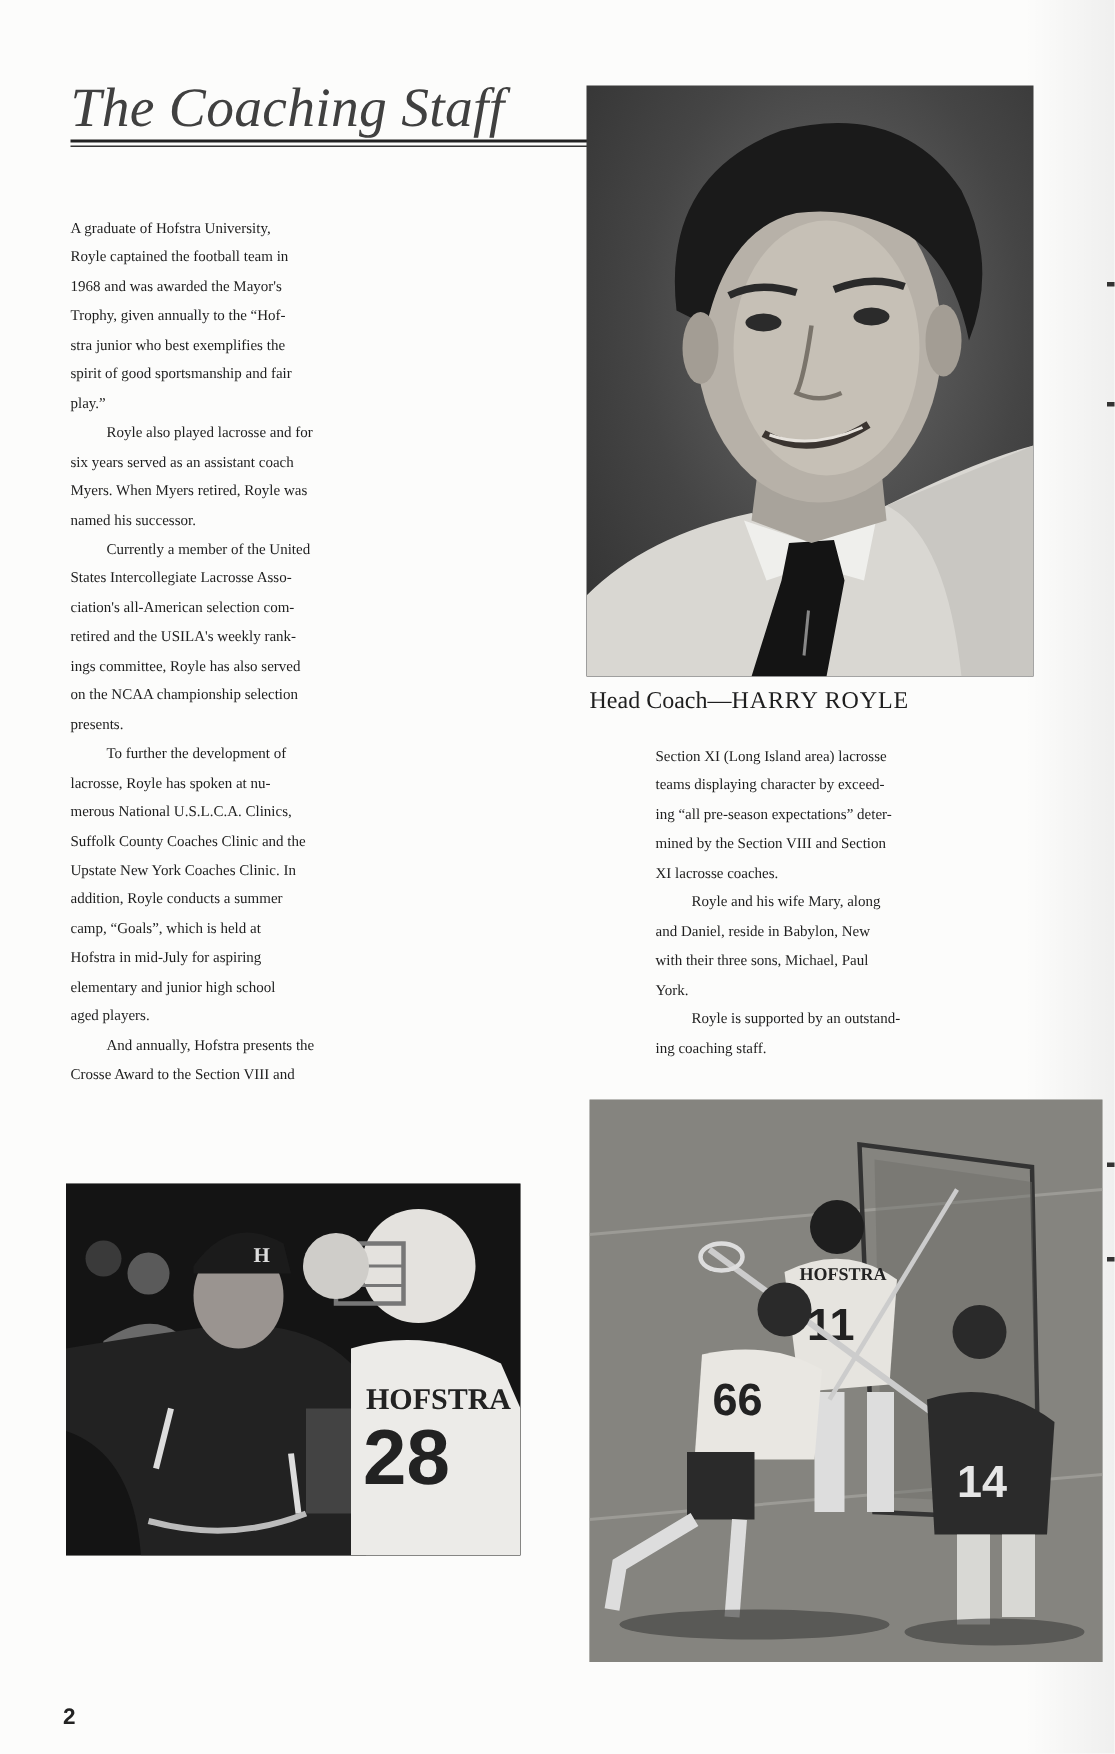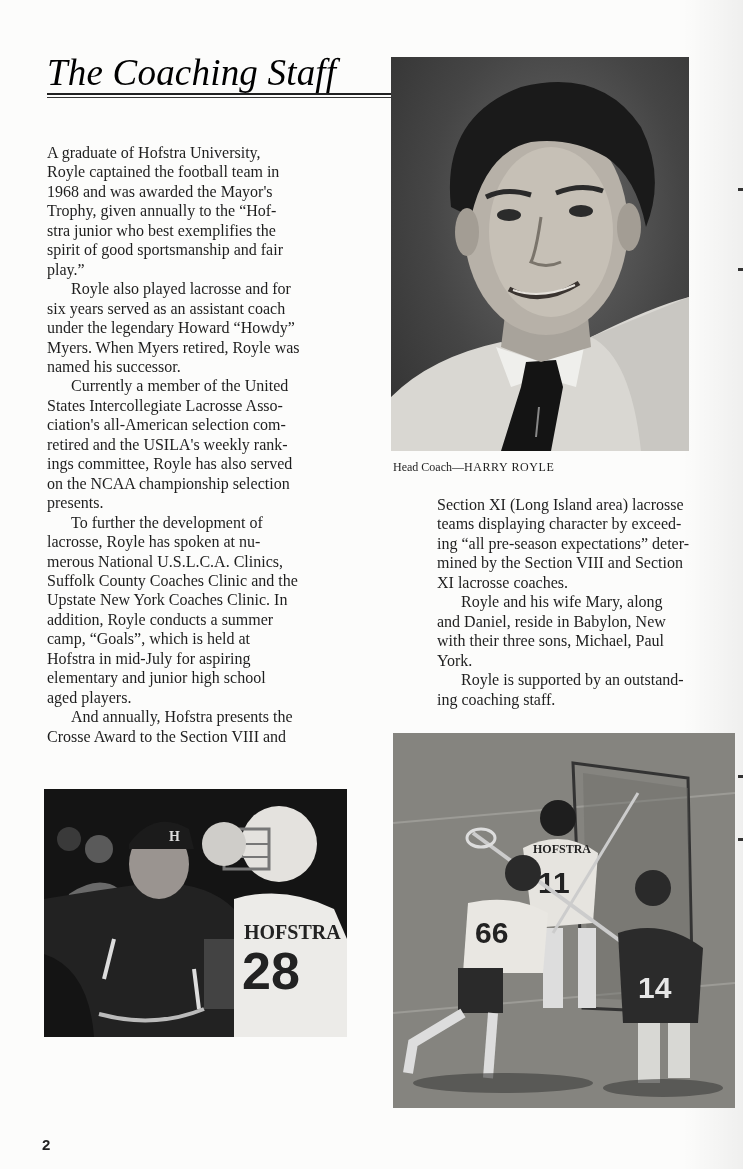--- a/index.html
+++ b/index.html
@@ -11,42 +11,42 @@
   }
   .page-shade {
     position: absolute; top: 0; right: 0; width: 60px; height: 1169px;
     background: linear-gradient(to right, rgba(0,0,0,0) 0%, rgba(0,0,0,0.05) 100%);
     pointer-events: none;
   }
   .title {
     position: absolute; left: 47px; top: 52px;
     font-family: "Liberation Serif", "DejaVu Serif", serif;
     font-style: italic; font-size: 37px; line-height: 42px;
-    color: #000000; white-space: nowrap; letter-spacing: 0.2px; text-align: right;
+    color: #404040; white-space: nowrap; letter-spacing: 0.2px; text-align: right;
   }
   .title-rule {
     position: absolute; left: 47px; top: 93px; width: 345px; height: 5px;
     border-top: 2px solid #222; border-bottom: 1.5px solid #333;
     box-sizing: border-box;
   }
   .col-left {
     position: absolute; left: 47px; top: 143px; width: 300px;
   }
   .col-right {
     position: absolute; left: 393px; top: 495px; width: 300px; margin-left: 44px;
   }
   .para {
-    margin: 0; font-size: 16px; line-height: 19.45px;
+    margin: 0; font-size: 10px; line-height: 19.45px;
     text-indent: 24px; color: #1e1e1e;
   }
   .para.first { text-indent: 0; }
   .line { display: block; white-space: nowrap; }
   .caption {
     position: absolute; left: 393px; top: 458px;
-    font-size: 12px; line-height: 19px; white-space: nowrap; color: #1e1e1e;
+    font-size: 16px; line-height: 19px; white-space: nowrap; color: #1e1e1e;
   }
   .caption .name { letter-spacing: 0.6px; }
   .photo {
     position: absolute; overflow: hidden;
   }
   .portrait {
     left: 391px; top: 57px; width: 298px; height: 394px;
     background: radial-gradient(ellipse at 55% 40%, #6a6a6a 0%, #454545 55%, #303030 100%);
   }
   .bench {
@@ -118,21 +118,20 @@
     <span class="line">Royle captained the football team in</span>
     <span class="line">1968 and was awarded the Mayor's</span>
     <span class="line">Trophy, given annually to the “Hof-</span>
     <span class="line">stra junior who best exemplifies the</span>
     <span class="line">spirit of good sportsmanship and fair</span>
     <span class="line">play.”</span>
   </p>
   <p class="para">
     <span class="line" style="padding-left:24px;text-indent:0">Royle also played lacrosse and for</span>
     <span class="line" style="text-indent:0">six years served as an assistant coach</span>
-    <span class="line" style="text-indent:0">under the legendary Howard “Howdy”</span>
     <span class="line" style="text-indent:0">Myers. When Myers retired, Royle was</span>
     <span class="line" style="text-indent:0">named his successor.</span>
   </p>
   <p class="para">
     <span class="line" style="padding-left:24px;text-indent:0">Currently a member of the United</span>
     <span class="line" style="text-indent:0">States Intercollegiate Lacrosse Asso-</span>
     <span class="line" style="text-indent:0">ciation's all-American selection com-</span>
     <span class="line" style="text-indent:0">retired and the USILA's weekly rank-</span>
     <span class="line" style="text-indent:0">ings committee, Royle has also served</span>
     <span class="line" style="text-indent:0">on the NCAA championship selection</span>

